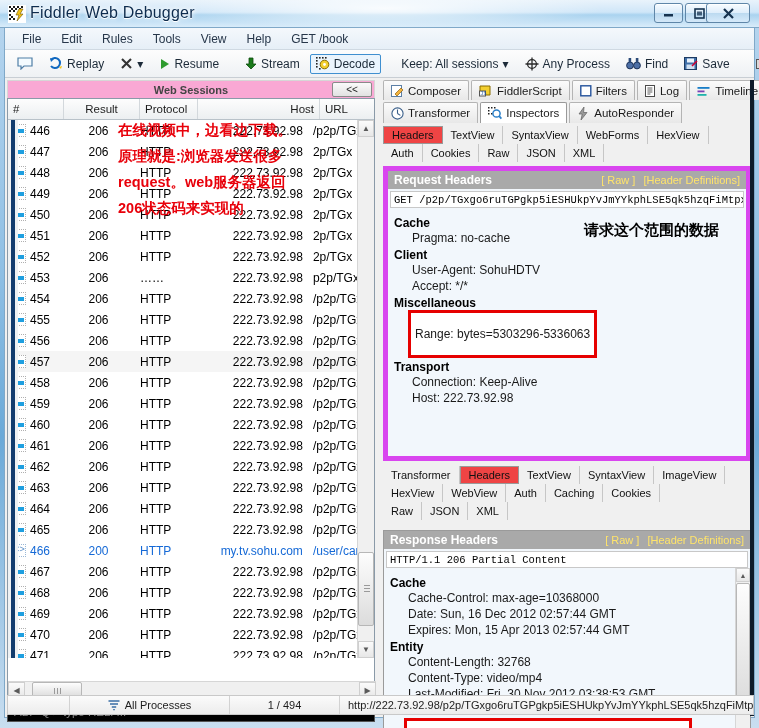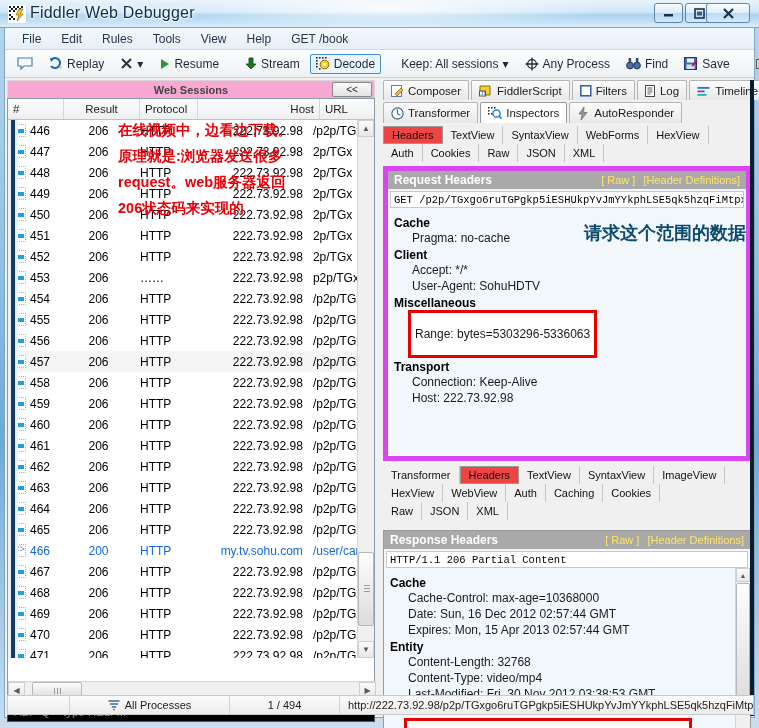--- a/index.html
+++ b/index.html
@@ -853,29 +853,29 @@
           <span class="links">
             <span>[ Raw ]</span>
             <span>[Header Definitions]</span>
           </span>
         </div>
         <div class="reqline">GET /p2p/TGxgo6ruTGPgkp5iESHUkpYvJmYYkphLSE5qk5hzqFiMtpx/T1:</div>
         <div class="hlist" id="req-list">
             <div class="hgroup">Cache</div>
             <div class="hitem">Pragma: no-cache</div>
             <div class="hgroup">Client</div>
+            <div class="hitem">User-Agent: SohuHDTV</div>
             <div class="hitem">Accept: */*</div>
-            <div class="hitem">User-Agent: SohuHDTV</div>
             <div class="hgroup">Miscellaneous</div>
             <div class="hitem"><span class="boxed">Range: bytes=5303296-5336063</span></div>
             <div class="hgroup">Transport</div>
             <div class="hitem">Connection: Keep-Alive</div>
             <div class="hitem">Host: 222.73.92.98</div>
           </div>
-        <div style="position:absolute; left:196px; top:50px; color:#0c4a6e; font-weight:bold; font-size:18px;">请求这个范围的数据</div>
+        <div style="position:absolute; left:196px; top:50px; color:#000000; font-weight:bold; font-size:15px;">请求这个范围的数据</div>
       </div>
       <div id="req-right-strip"></div>
 
       <div id="resp-tabs">
           <div class="mtab-row">
             <div class="mtab">Transformer</div>
             <div class="mtab sel">Headers</div>
             <div class="mtab">TextView</div>
             <div class="mtab">SyntaxView</div>
             <div class="mtab">ImageView</div>

